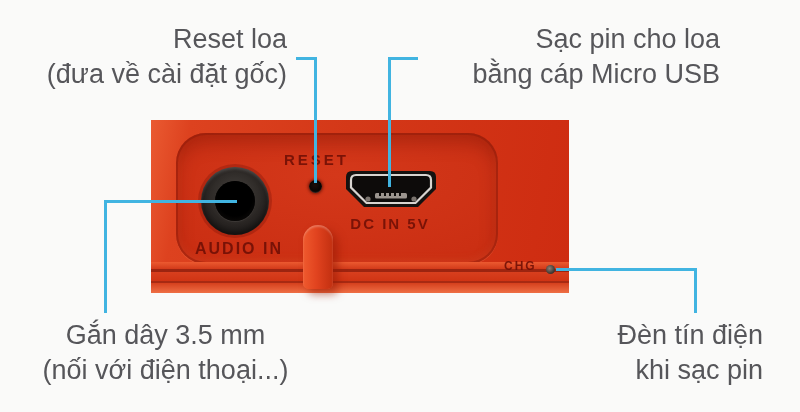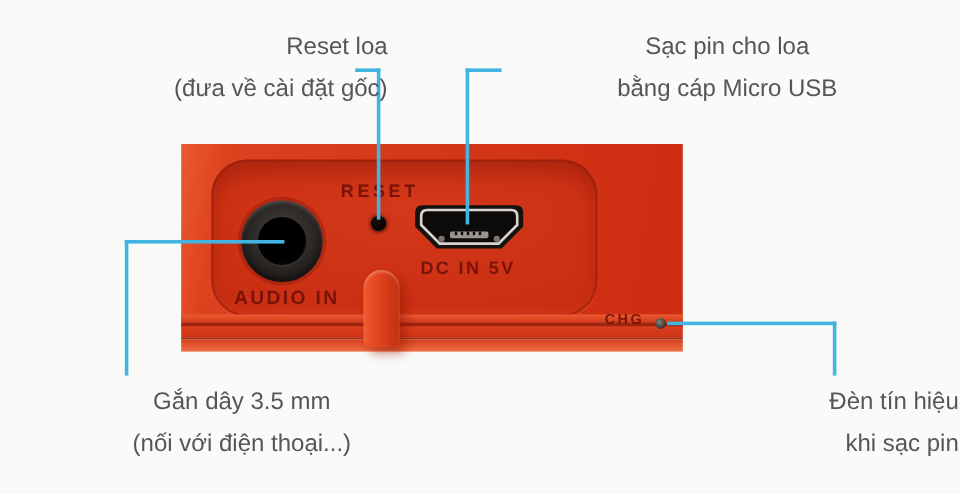--- a/index.html
+++ b/index.html
@@ -78,24 +78,24 @@
   .cl-reset-v{left:314px;top:57px;width:3px;height:126px;}
   .cl-charge-h{left:388px;top:57px;width:30px;height:3px;}
   .cl-charge-v{left:388px;top:57px;width:3px;height:130px;}
   .cl-audio-h{left:104px;top:200px;width:133px;height:3px;}
   .cl-audio-v{left:104px;top:200px;width:3px;height:113px;}
   .cl-chg-h{left:556px;top:268px;width:141px;height:3px;}
   .cl-chg-v{left:694px;top:268px;width:3px;height:45px;}
   
   .note{
     position:absolute;
-    font-size:20px;line-height:35px;color:#56565a;z-index:6;margin-left:36px;
+    font-size:27px;line-height:35px;color:#56565a;z-index:6;
   }
   .note-reset{left:0;top:22px;width:287px;text-align:right;}
-  .note-charge{left:420px;top:22px;width:300px;text-align:center;}
+  .note-charge{left:420px;top:22px;width:300px;text-align:right;}
   .note-aux{left:14px;top:318px;width:303px;text-align:center;}
   .note-led{left:460px;top:318px;width:303px;text-align:right;}
 </style>
 </head>
 <body>
 
 <div class="canvas">
 
   <div class="speaker">
     <div class="panel"></div>
@@ -154,17 +154,17 @@
     <div>Sạc pin cho loa</div>
     <div>bằng cáp Micro USB</div>
   </div>
 
   <div class="note note-aux">
     <div>Gắn dây 3.5 mm</div>
     <div>(nối với điện thoại...)</div>
   </div>
 
   <div class="note note-led">
-    <div>Đèn tín hiệu</div>
+    <div>Đèn tín điện</div>
     <div>khi sạc pin</div>
   </div>
 
 </div>
 
 </body></html>

